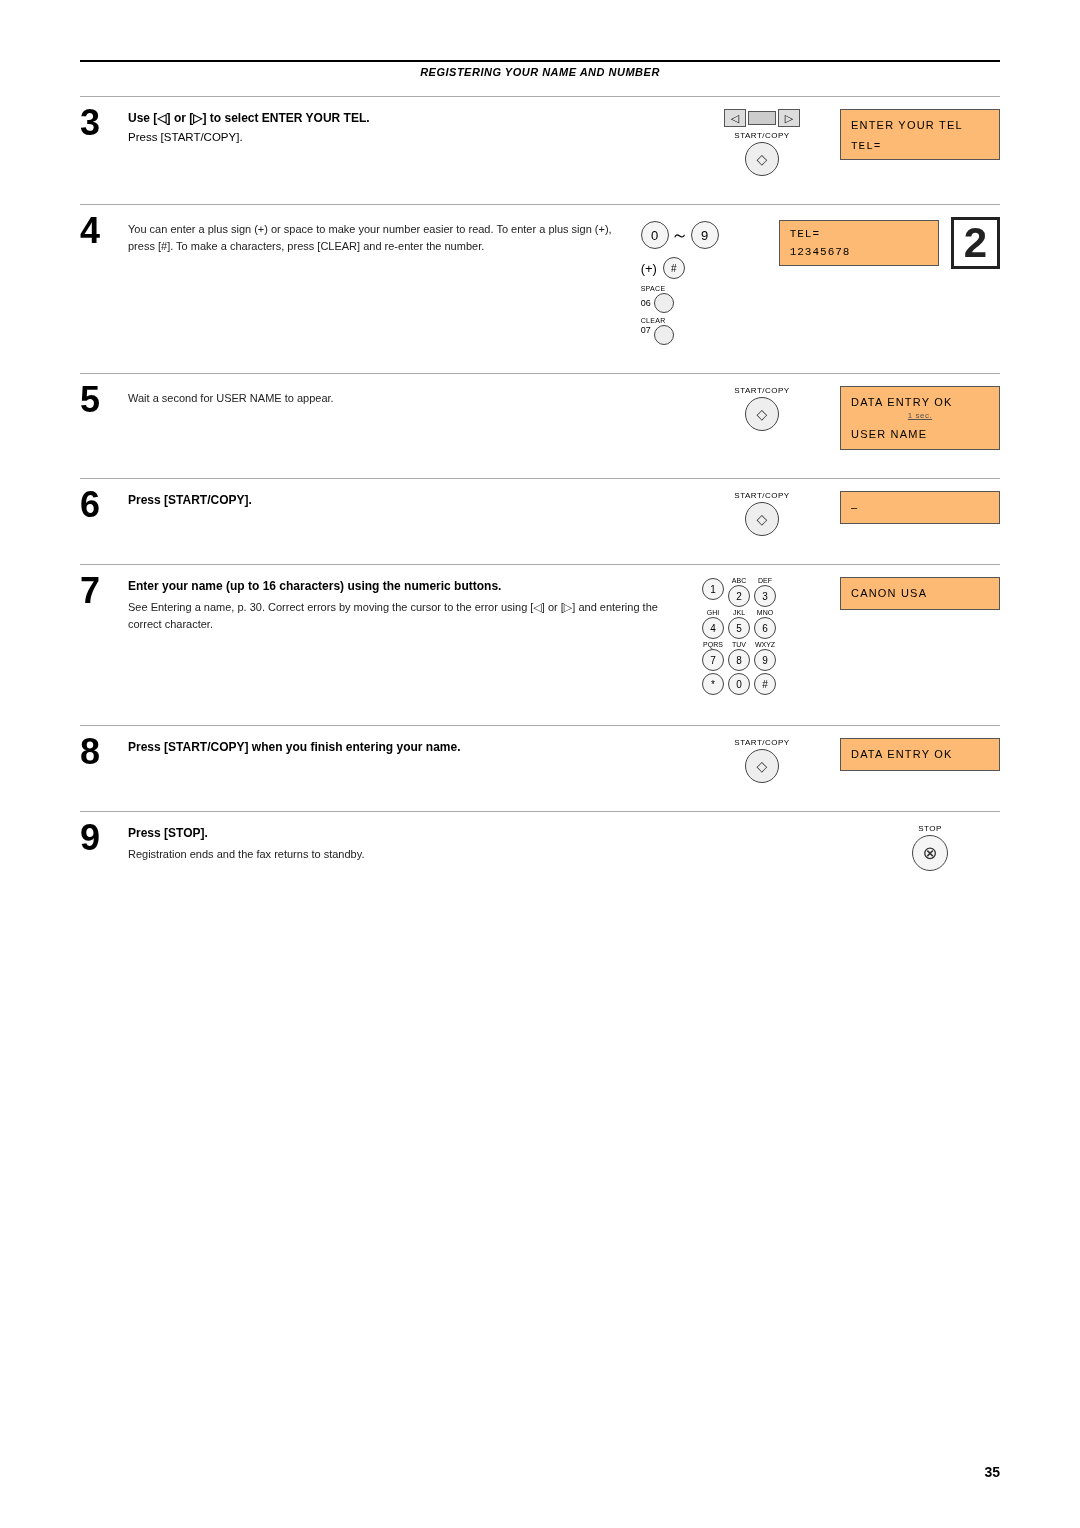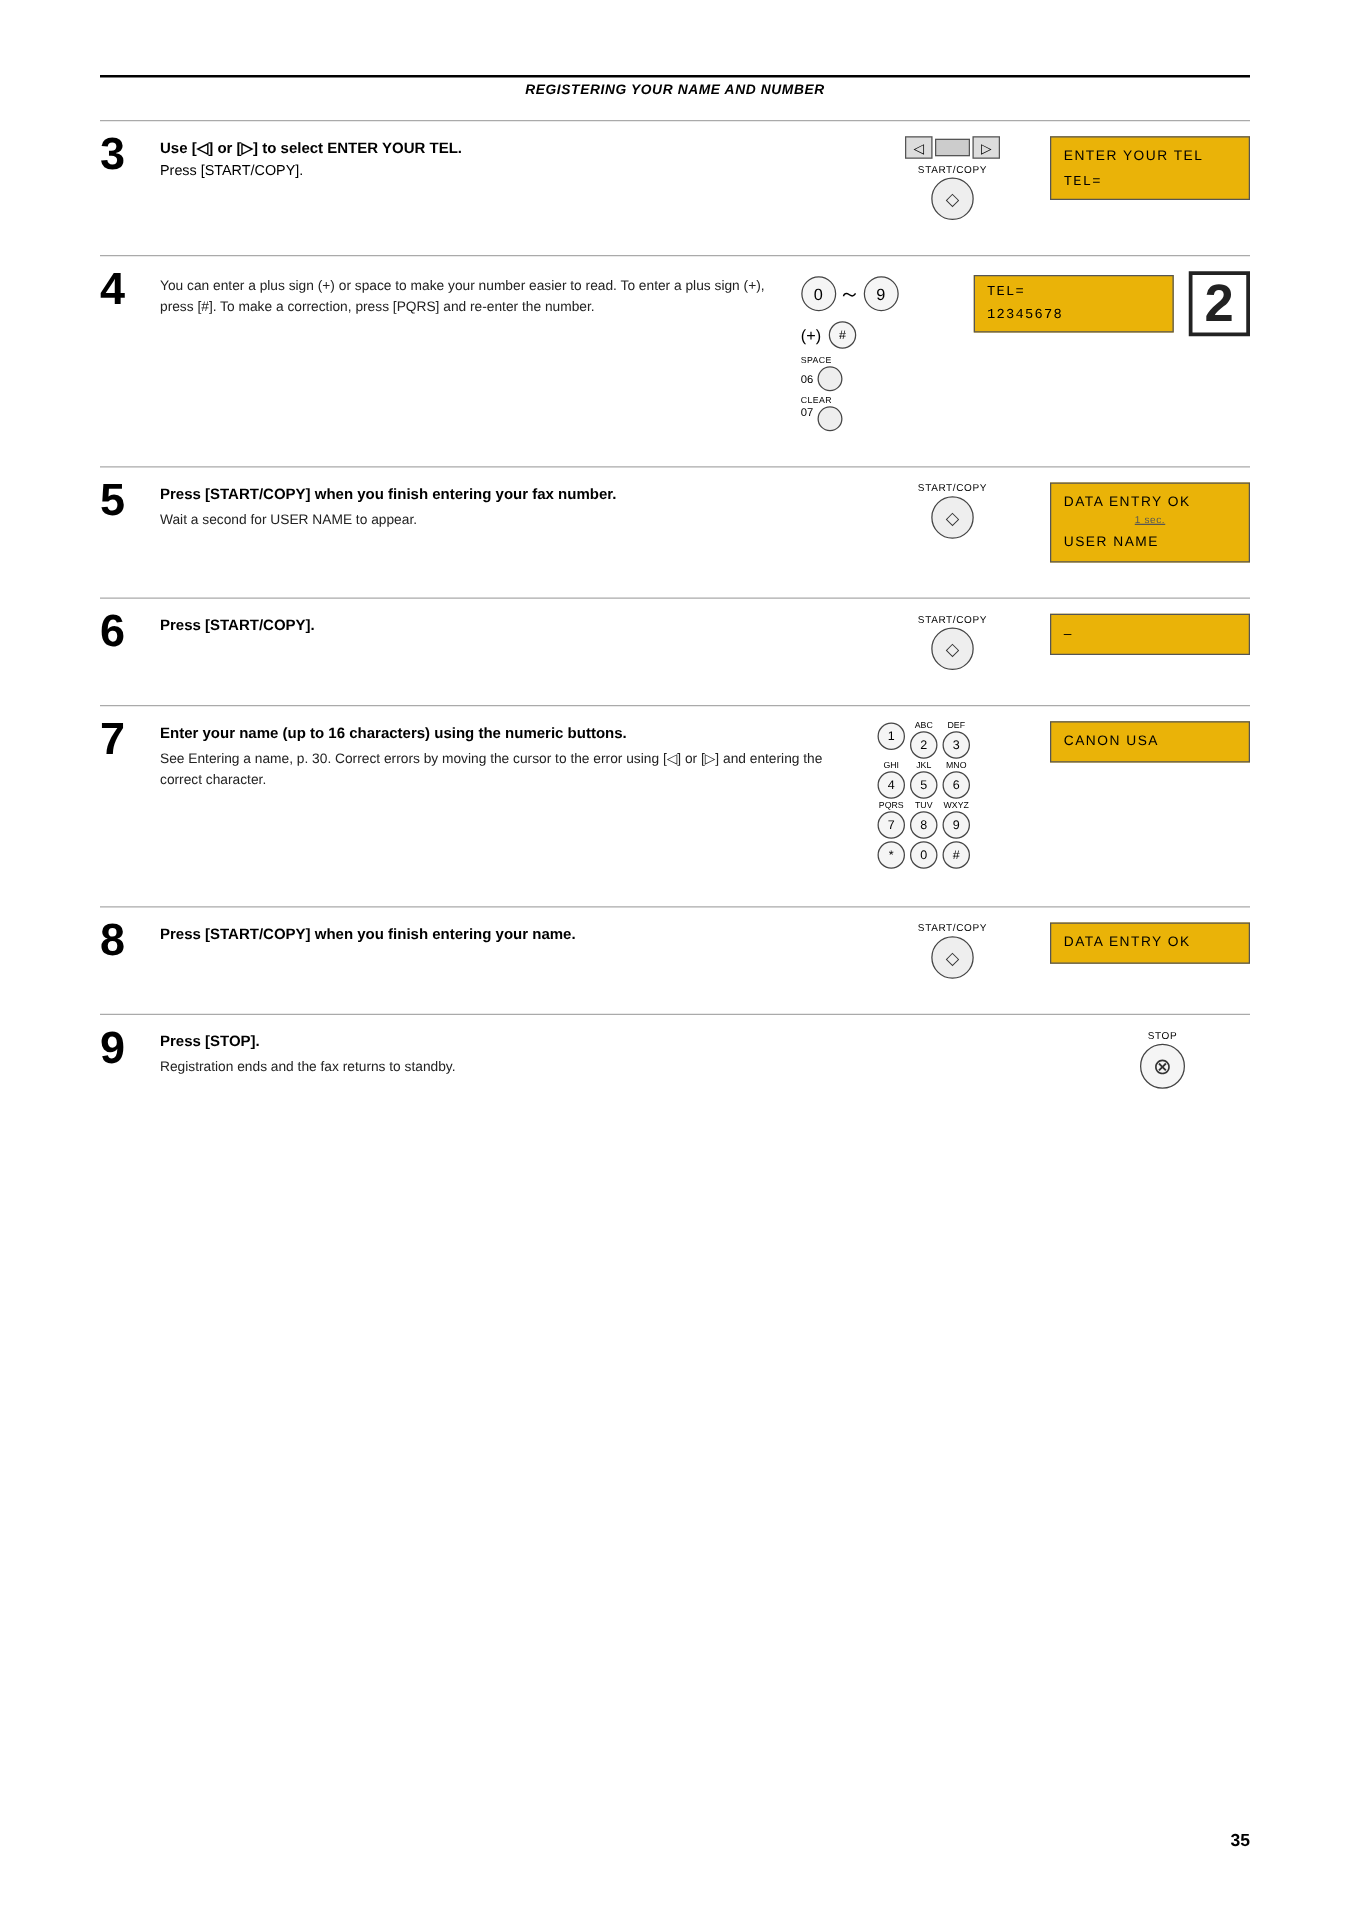--- a/index.html
+++ b/index.html
@@ -195,21 +195,21 @@
       display: flex;
       gap: 4px;
       margin-top: 4px;
       align-items: center;
     }
 
     .display-box {
       border: 1.5px solid #555;
       min-width: 160px;
       padding: 7px 10px;
-      background: #eab308;
+      background: #fdba74;
       margin-left: 8px;
       font-size: 11px;
       letter-spacing: 1px;
     }
 
     .display-line {
       font-size: 11px;
       letter-spacing: 1.2px;
       line-height: 1.5;
       text-transform: uppercase;
@@ -268,21 +268,21 @@
   <div class="display-box">
     <div class="display-line">ENTER YOUR TEL</div>
     <div class="display-divider"></div>
     <div class="display-line-mono">TEL=</div>
   </div>
 </div>
 
 <div class="step-row">
   <div class="step-number">4</div>
   <div class="step-text">
-    <p>You can enter a plus sign (+) or space to make your number easier to read. To enter a plus sign (+), press [#]. To make a correction, press [PQRS] and re-enter the number.</p>
+    <p>You can enter a plus sign (+) or space to make your number easier to read. To enter a plus sign (+), press [#]. To make a characters, press [CLEAR] and re-enter the number.</p>
   </div>
 
   <div class="step-illustration" style="align-items:flex-start; padding-top:4px;">
     <div style="display:flex; align-items:center; margin-bottom:4px;">
       <div style="width:28px;height:28px;border:1.5px solid #444;border-radius:50%;display:flex;align-items:center;justify-content:center;font-size:13px;background:#f5f5f5;">0</div>
       <span class="tilde">～</span>
       <div style="width:28px;height:28px;border:1.5px solid #444;border-radius:50%;display:flex;align-items:center;justify-content:center;font-size:13px;background:#f5f5f5;">9</div>
     </div>
     <div class="plus-hash-row">
       <div style="font-size:13px;margin-right:2px;">(+)</div>
@@ -310,21 +310,20 @@
       <div class="display-divider"></div>
       <div class="display-line-mono">12345678</div>
     </div>
     <div class="section-badge">2</div>
   </div>
 </div>
 
 <div class="step-row">
   <div class="step-number">5</div>
   <div class="step-text">
-    <div class="step-title">Press [START/COPY] when you finish entering your fax number.</div>
     <p>Wait a second for USER NAME to appear.</p>
   </div>
   <div class="step-illustration">
     <div class="btn-start-copy">
       <div class="btn-label-top">START/COPY</div>
       <div class="btn-diamond">◇</div>
     </div>
   </div>
   <div class="display-box">
     <div class="display-line">DATA ENTRY OK</div>

